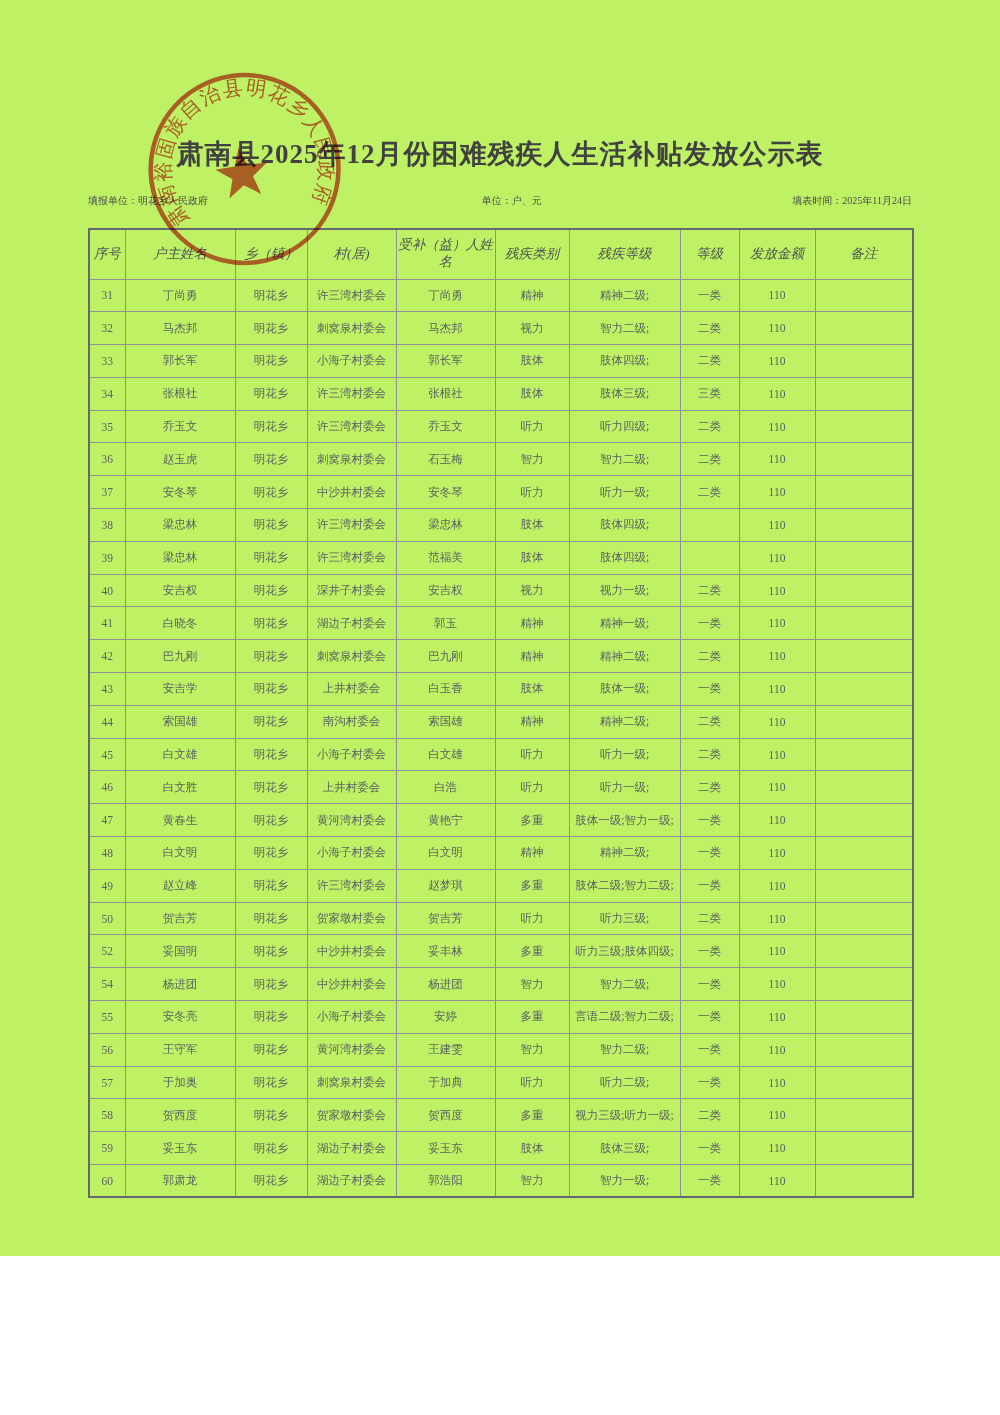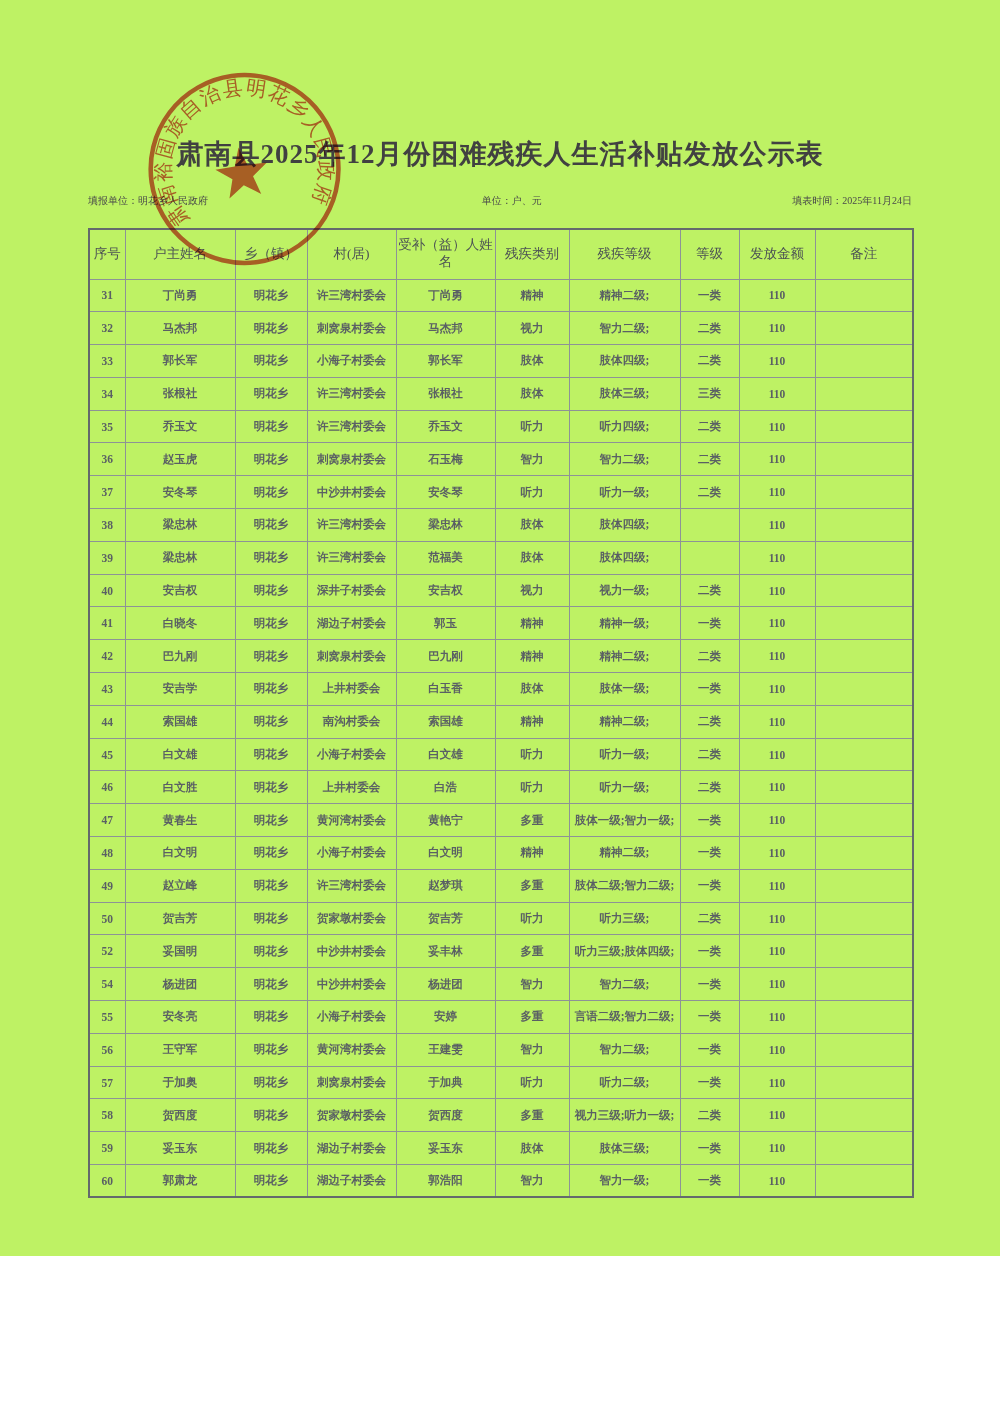--- a/index.html
+++ b/index.html
@@ -31,27 +31,27 @@
     border-collapse:collapse; table-layout:fixed;
     width:824px;
     border:2px solid #646a6c;
   }
   .grid-table th, .grid-table td {
     border:1px solid #8d9396;
     text-align:center; vertical-align:middle;
     overflow:hidden;
     color:#5a6064;
   }
-  .grid-table thead tr { height:50px; }
+  .grid-table thead tr { height:50px;font-style:italic; }
   .grid-table thead th {
     font-size:13.5px; font-weight:normal; color:#4b5154;
     line-height:1.25;
     padding:2px 1px;
   }
-  .grid-table tbody tr { height:32.8px;font-weight:bold; }
+  .grid-table tbody tr { height:32.8px; }
   .grid-table tbody td { font-size:11.5px; padding:0 1px; }
   
   col.c0{width:36px;}  col.c1{width:110px;} col.c2{width:72px;}
   col.c3{width:89px;}  col.c4{width:99px;}  col.c5{width:74px;}
   col.c6{width:111px;} col.c7{width:59px;}  col.c8{width:76px;}
   col.c9{width:98px;}
   
   .stamp {
     position:absolute; left:144px; top:66px;
     width:202px; height:212px;

